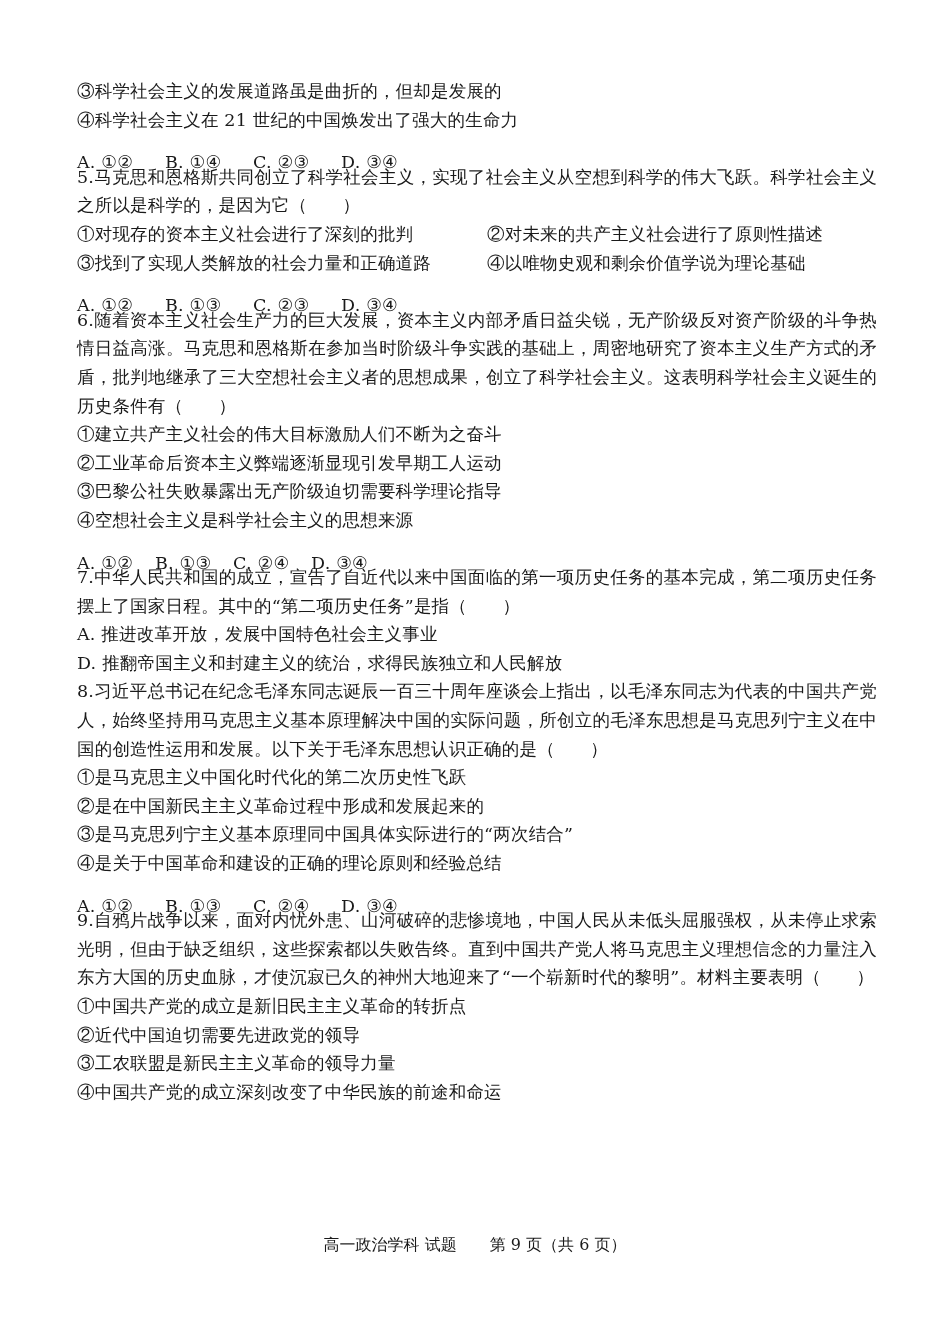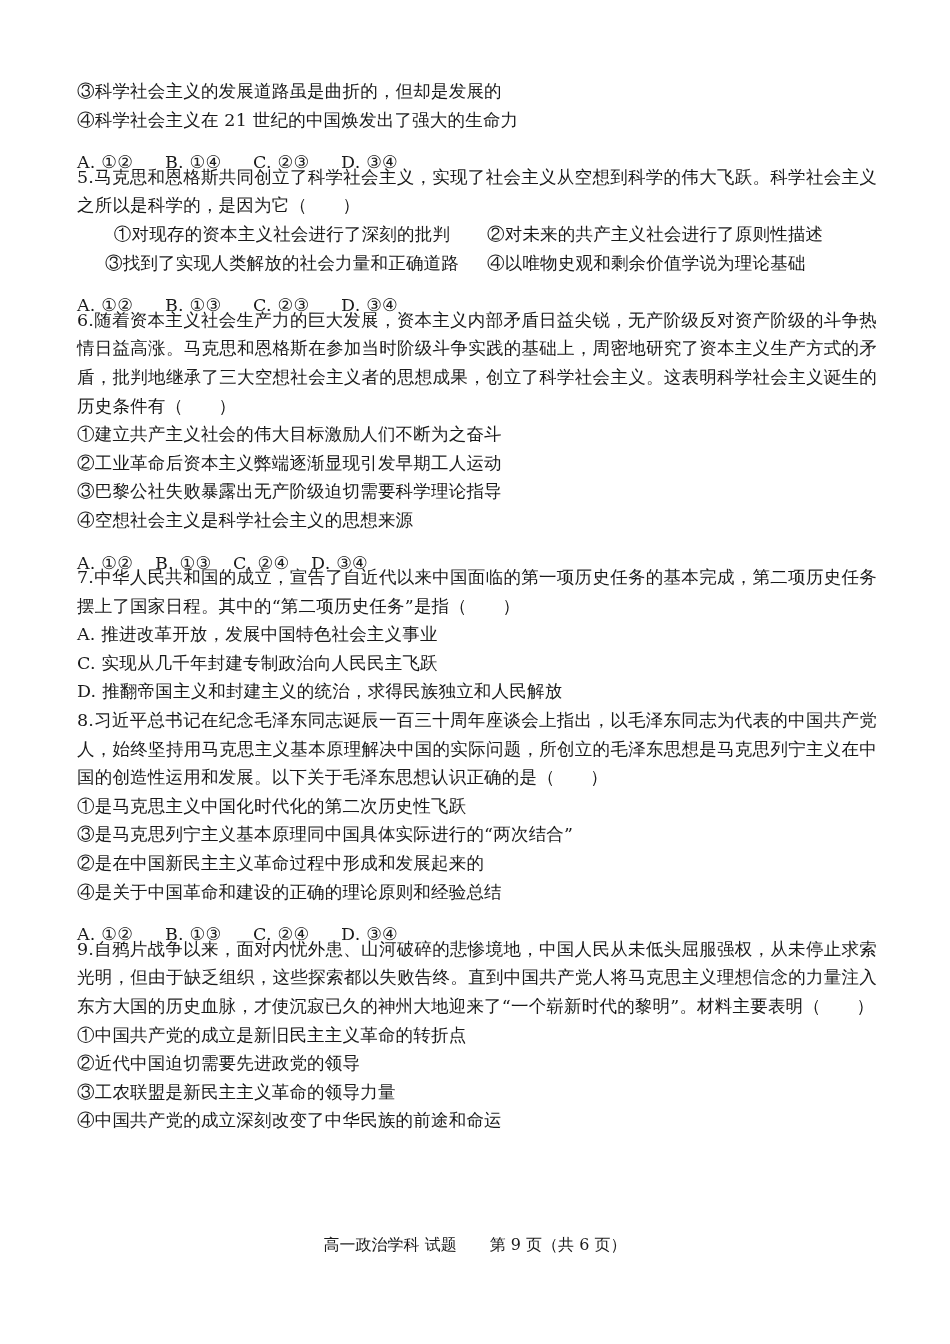--- a/index.html
+++ b/index.html
@@ -17,21 +17,21 @@
     height: 28.6px;
     white-space: nowrap;
     letter-spacing: 0.2px;
   }
   .wrap {
     white-space: normal;
     height: auto;
     text-align: justify;
     text-align-last: left;
   }
-  .two-col { display: flex; text-align: center; }
+  .two-col { display: flex; }
   .two-col .col1 { width: 410px; }
   .choices span { display: inline-block; margin-right: 26px; margin-top: 14px; }
   .choices.tight span { margin-right: 16px; }
   .footer {
     position: absolute; left: 0; width: 950px; top: 1235px;
     text-align: center; font-size: 16px; color: #1a1a1a;
   }
   .footer span { margin: 10px 14px; }
 </style>
 </head>
@@ -78,29 +78,28 @@
       <span>A. ①②</span>
       <span>B. ①③</span>
       <span>C. ②④</span>
       <span>D. ③④</span>
     </div>
   </div>
 
   <div>
     <div class="line wrap">7.中华人民共和国的成立，宣告了自近代以来中国面临的第一项历史任务的基本完成，第二项历史任务摆上了国家日程。其中的“第二项历史任务”是指（　　）</div>
     <div class="line">A. 推进改革开放，发展中国特色社会主义事业</div>
-    <div class="line">C. 实现从几千年封建专制政治向人民民主飞跃</div>
     <div class="line">D. 推翻帝国主义和封建主义的统治，求得民族独立和人民解放</div>
   </div>
 
   <div>
     <div class="line wrap">8.习近平总书记在纪念毛泽东同志诞辰一百三十周年座谈会上指出，以毛泽东同志为代表的中国共产党人，始终坚持用马克思主义基本原理解决中国的实际问题，所创立的毛泽东思想是马克思列宁主义在中国的创造性运用和发展。以下关于毛泽东思想认识正确的是（　　）</div>
     <div class="line">①是马克思主义中国化时代化的第二次历史性飞跃</div>
+    <div class="line">②是在中国新民主主义革命过程中形成和发展起来的</div>
     <div class="line">③是马克思列宁主义基本原理同中国具体实际进行的“两次结合”</div>
-    <div class="line">②是在中国新民主主义革命过程中形成和发展起来的</div>
     <div class="line">④是关于中国革命和建设的正确的理论原则和经验总结</div>
     <div class="line choices">
       <span>A. ①②</span>
       <span>B. ①③</span>
       <span>C. ②④</span>
       <span>D. ③④</span>
     </div>
   </div>
 
   <div>

